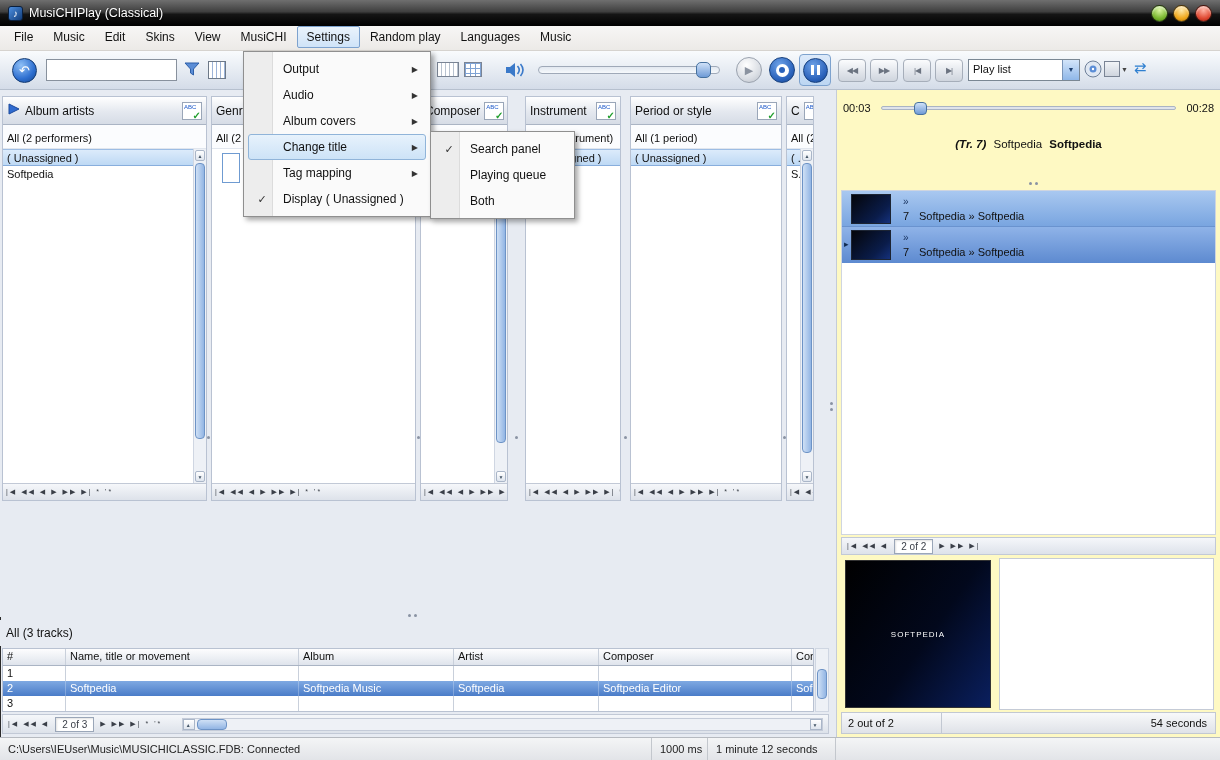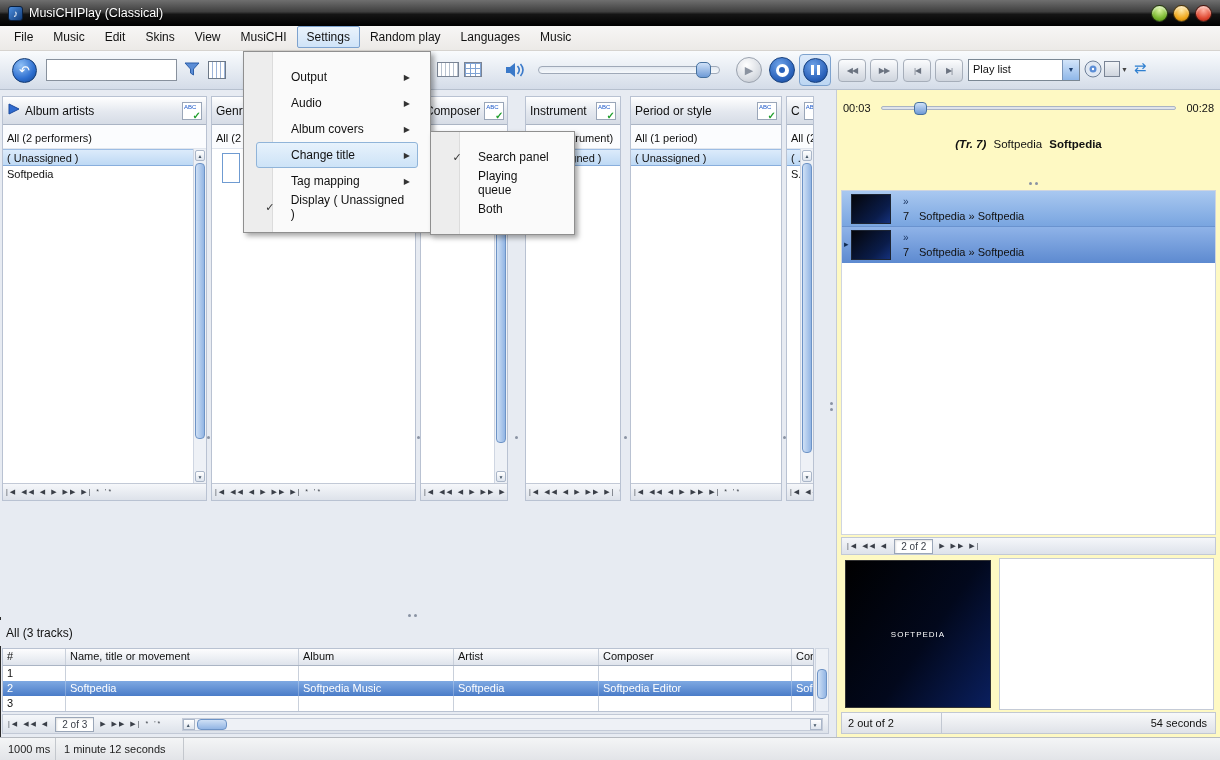--- a/index.html
+++ b/index.html
@@ -72,21 +72,21 @@
   .combo { left:968px; top:8px; width:112px; height:22px; background:#fff; border:1px solid #7a8794; display:flex; }
   .combo .val { flex:1; padding:3px 4px; font-size:11px; }
   .combo .btn { width:17px; background:linear-gradient(#d3e5fa,#8fb7e8); border-left:1px solid #7a95b8;
     color:#1d3f70; font-size:7px; text-align:center; line-height:20px; }
   .disc-icon { left:1084px; top:9px; }
   .tag-icon { left:1104px; top:10px; width:16px; height:16px; border:1px solid #7a8494;
     background:linear-gradient(#f2f4f7,#cfd5de); }
   .tag-caret { left:1121px; top:15px; font-size:7px; color:#444; }
   .sync-icon { left:1134px; top:8px; font-size:15px; color:#2e7fd0; }
   
-  .dmenu { position:absolute; z-index:200; border:1px solid #8f8f8f; padding:12px;
+  .dmenu { position:absolute; z-index:200; border:1px solid #8f8f8f; padding:4px;
     box-shadow:3px 3px 5px rgba(0,0,0,.35);
     background:linear-gradient(90deg,#ededed 0,#ededed 28px,#dcdcdc 28px,#dcdcdc 29px,#fafafa 29px); }
   .dmenu.settings { left:243px; top:51px; width:188px; }
   .dmenu.fonts { left:430px; top:131px; width:145px; }
   .drow { height:26px; display:flex; align-items:center; padding-right:7px; border:1px solid transparent; border-radius:3px; }
   .drow .check { width:26px; text-align:center; font-size:11px; color:#333; }
   .drow .lbl { padding-left:8px; }
   .drow .sub-arrow { margin-left:auto; font-size:8px; color:#333; }
   .drow.hot { background:linear-gradient(#e7f2fc,#cde3f7); border-color:#90b4d9; }
   
@@ -545,16 +545,17 @@
   <div class="cover">SOFTPEDIA</div>
   <div class="cover2"></div>
 
   <div class="rfoot">
     <span class="c1">2 out of 2</span>
     <span class="c2">54 seconds</span>
   </div>
 </div>
 
 <div class="statusbar">
+  <span class="ssec s1">C:\Users\IEUser\Music\MUSICHICLASSIC.FDB: Connected</span>
   <span class="ssec s2">1000 ms</span>
   <span class="ssec s3">1 minute 12 seconds</span>
   <span class="ssec s4"></span>
 </div>
 
 </body></html>

